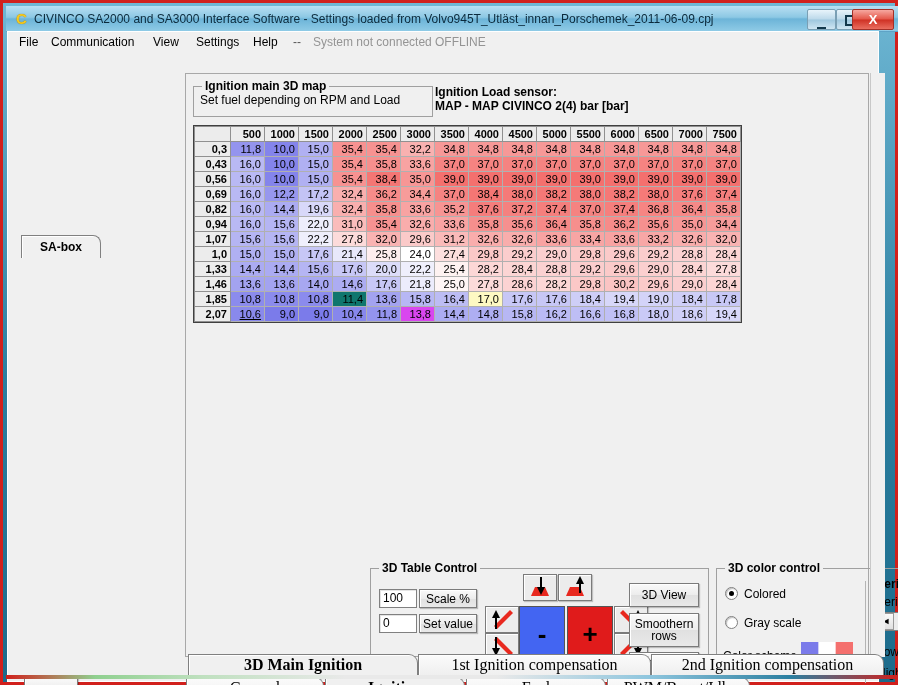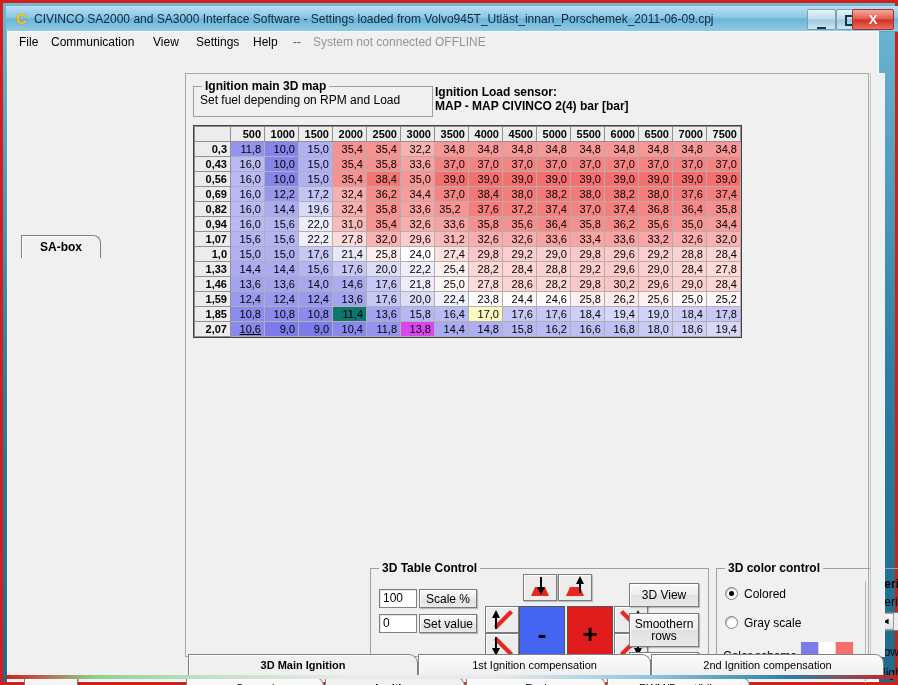--- a/index.html
+++ b/index.html
@@ -210,24 +210,24 @@
   #sa-l{left:0;}
   #lo-label{position:absolute;left:160px;top:76px;font-size:12px;color:#000;}
   #hi-label{position:absolute;left:160px;top:97px;font-size:12px;color:#000;}
 
   
   .tab{
     position:absolute;height:21px;
     border:1px solid #808080;border-bottom:none;
     background:linear-gradient(180deg,#fbfbfb 0%,#efefef 100%);
     border-radius:0 9px 0 0;
-    font-size:11px;color:#000;
+    font-size:16px;color:#000;
     display:flex;align-items:center;justify-content:center;
     box-shadow:inset 1px 1px 0 #fff;
-    box-sizing:border-box;cursor:default;
+    box-sizing:border-box;cursor:default;font-family:Liberation Serif, serif;
   }
   .tab.active{font-weight:bold;background:#f0f0f0;}
   #tabrow1 .tab{top:622px;}
   #t1{left:180px;width:230px;}
   #t2{left:410px;width:233px;}
   #t3{left:643px;width:233px;}
   #tabrow2 .tab{top:645px;}
   #t4{left:178px;width:138px;}
   #t5{left:317px;width:140px;}
   #t6{left:458px;width:140px;}
@@ -382,21 +382,21 @@
                 <td class="cell" style="background: rgb(245, 127, 125);">37,4</td>
               </tr>
               <tr>
                 <td class="rowhdr">0,82</td>
                 <td class="cell" style="background: rgb(185, 185, 244);">16,0</td>
                 <td class="cell" style="background: rgb(171, 171, 242);">14,4</td>
                 <td class="cell" style="background: rgb(216, 216, 249);">19,6</td>
                 <td class="cell" style="background: rgb(249, 175, 174);">32,4</td>
                 <td class="cell" style="background: rgb(246, 143, 141);">35,8</td>
                 <td class="cell" style="background: rgb(248, 163, 162);">33,6</td>
-                <td class="cell" style="background: rgb(247, 148, 147); text-align: center;">35,2</td>
+                <td class="cell" style="background: rgb(247, 148, 147);">35,2</td>
                 <td class="cell" style="background: rgb(245, 125, 124);">37,6</td>
                 <td class="cell" style="background: rgb(245, 129, 127);">37,2</td>
                 <td class="cell" style="background: rgb(245, 127, 125);">37,4</td>
                 <td class="cell" style="background: rgb(245, 131, 129);">37,0</td>
                 <td class="cell" style="background: rgb(245, 127, 125);">37,4</td>
                 <td class="cell" style="background: rgb(246, 133, 131);">36,8</td>
                 <td class="cell" style="background: rgb(246, 137, 135);">36,4</td>
                 <td class="cell" style="background: rgb(246, 143, 141);">35,8</td>
               </tr>
               <tr>
@@ -483,38 +483,20 @@
                 <td class="cell" style="background: rgb(252, 219, 218);">27,8</td>
                 <td class="cell" style="background: rgb(252, 211, 211);">28,6</td>
                 <td class="cell" style="background: rgb(252, 215, 214);">28,2</td>
                 <td class="cell" style="background: rgb(251, 200, 199);">29,8</td>
                 <td class="cell" style="background: rgb(250, 196, 195);">30,2</td>
                 <td class="cell" style="background: rgb(251, 202, 201);">29,6</td>
                 <td class="cell" style="background: rgb(251, 207, 207);">29,0</td>
                 <td class="cell" style="background: rgb(252, 213, 212);">28,4</td>
               </tr>
               <tr>
-                <td class="rowhdr">1,59</td>
-                <td class="cell" style="background: rgb(153, 153, 239);">12,4</td>
-                <td class="cell" style="background: rgb(153, 153, 239);">12,4</td>
-                <td class="cell" style="background: rgb(153, 153, 239);">12,4</td>
-                <td class="cell" style="background: rgb(163, 163, 240);">13,6</td>
-                <td class="cell" style="background: rgb(199, 199, 246);">17,6</td>
-                <td class="cell" style="background: rgb(220, 220, 249);">20,0</td>
-                <td class="cell" style="background: rgb(241, 241, 253);">22,4</td>
-                <td class="cell" style="background: rgb(253, 253, 255);">23,8</td>
-                <td class="cell" style="background: rgb(255, 251, 251);">24,4</td>
-                <td class="cell" style="background: rgb(255, 249, 249);">24,6</td>
-                <td class="cell" style="background: rgb(254, 238, 238);">25,8</td>
-                <td class="cell" style="background: rgb(253, 234, 234);">26,2</td>
-                <td class="cell" style="background: rgb(254, 240, 240);">25,6</td>
-                <td class="cell" style="background: rgb(254, 245, 245);">25,0</td>
-                <td class="cell" style="background: rgb(254, 244, 243);">25,2</td>
-              </tr>
-              <tr>
                 <td class="rowhdr">1,85</td>
                 <td class="cell" style="background: rgb(139, 139, 237);">10,8</td>
                 <td class="cell" style="background: rgb(139, 139, 237);">10,8</td>
                 <td class="cell" style="background: rgb(139, 139, 237);">10,8</td>
                 <td class="cell" style="background: #0f766e;">11,4</td>
                 <td class="cell" style="background: rgb(163, 163, 240);">13,6</td>
                 <td class="cell" style="background: rgb(183, 183, 244);">15,8</td>
                 <td class="cell" style="background: rgb(188, 188, 244);">16,4</td>
                 <td class="cell" style="background: #fef9c3;">17,0</td>
                 <td class="cell" style="background: rgb(199, 199, 246);">17,6</td>

